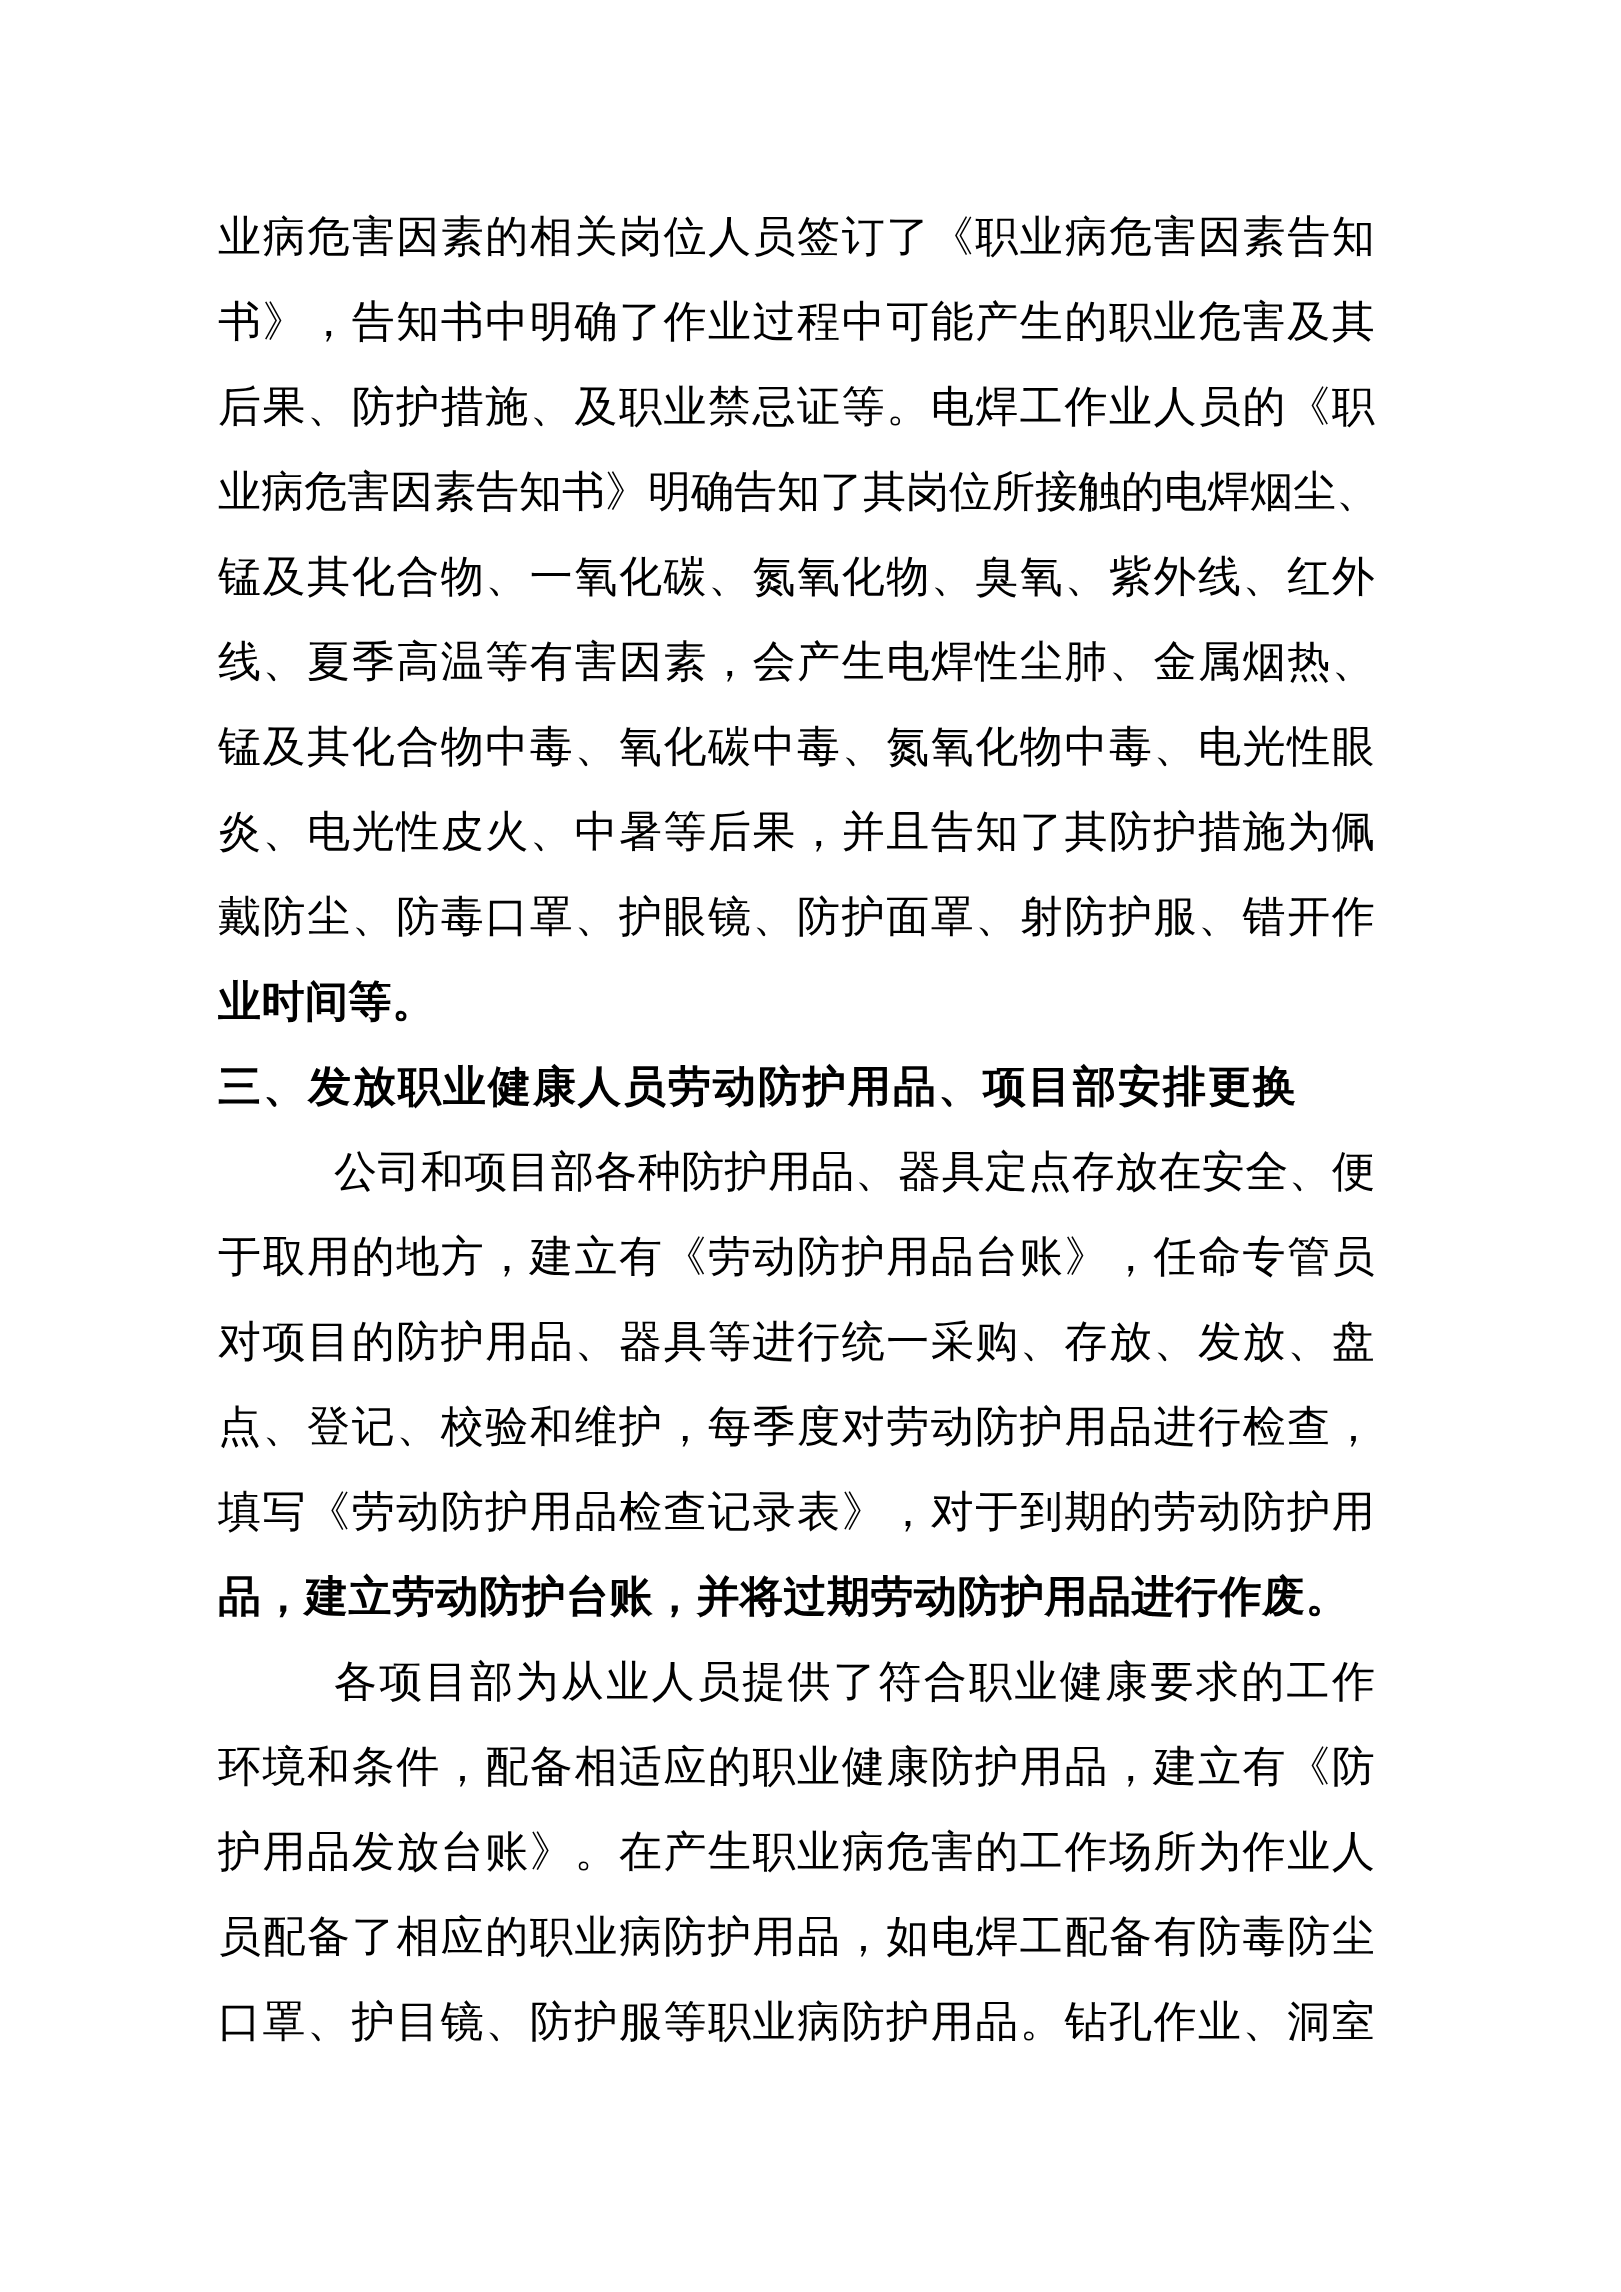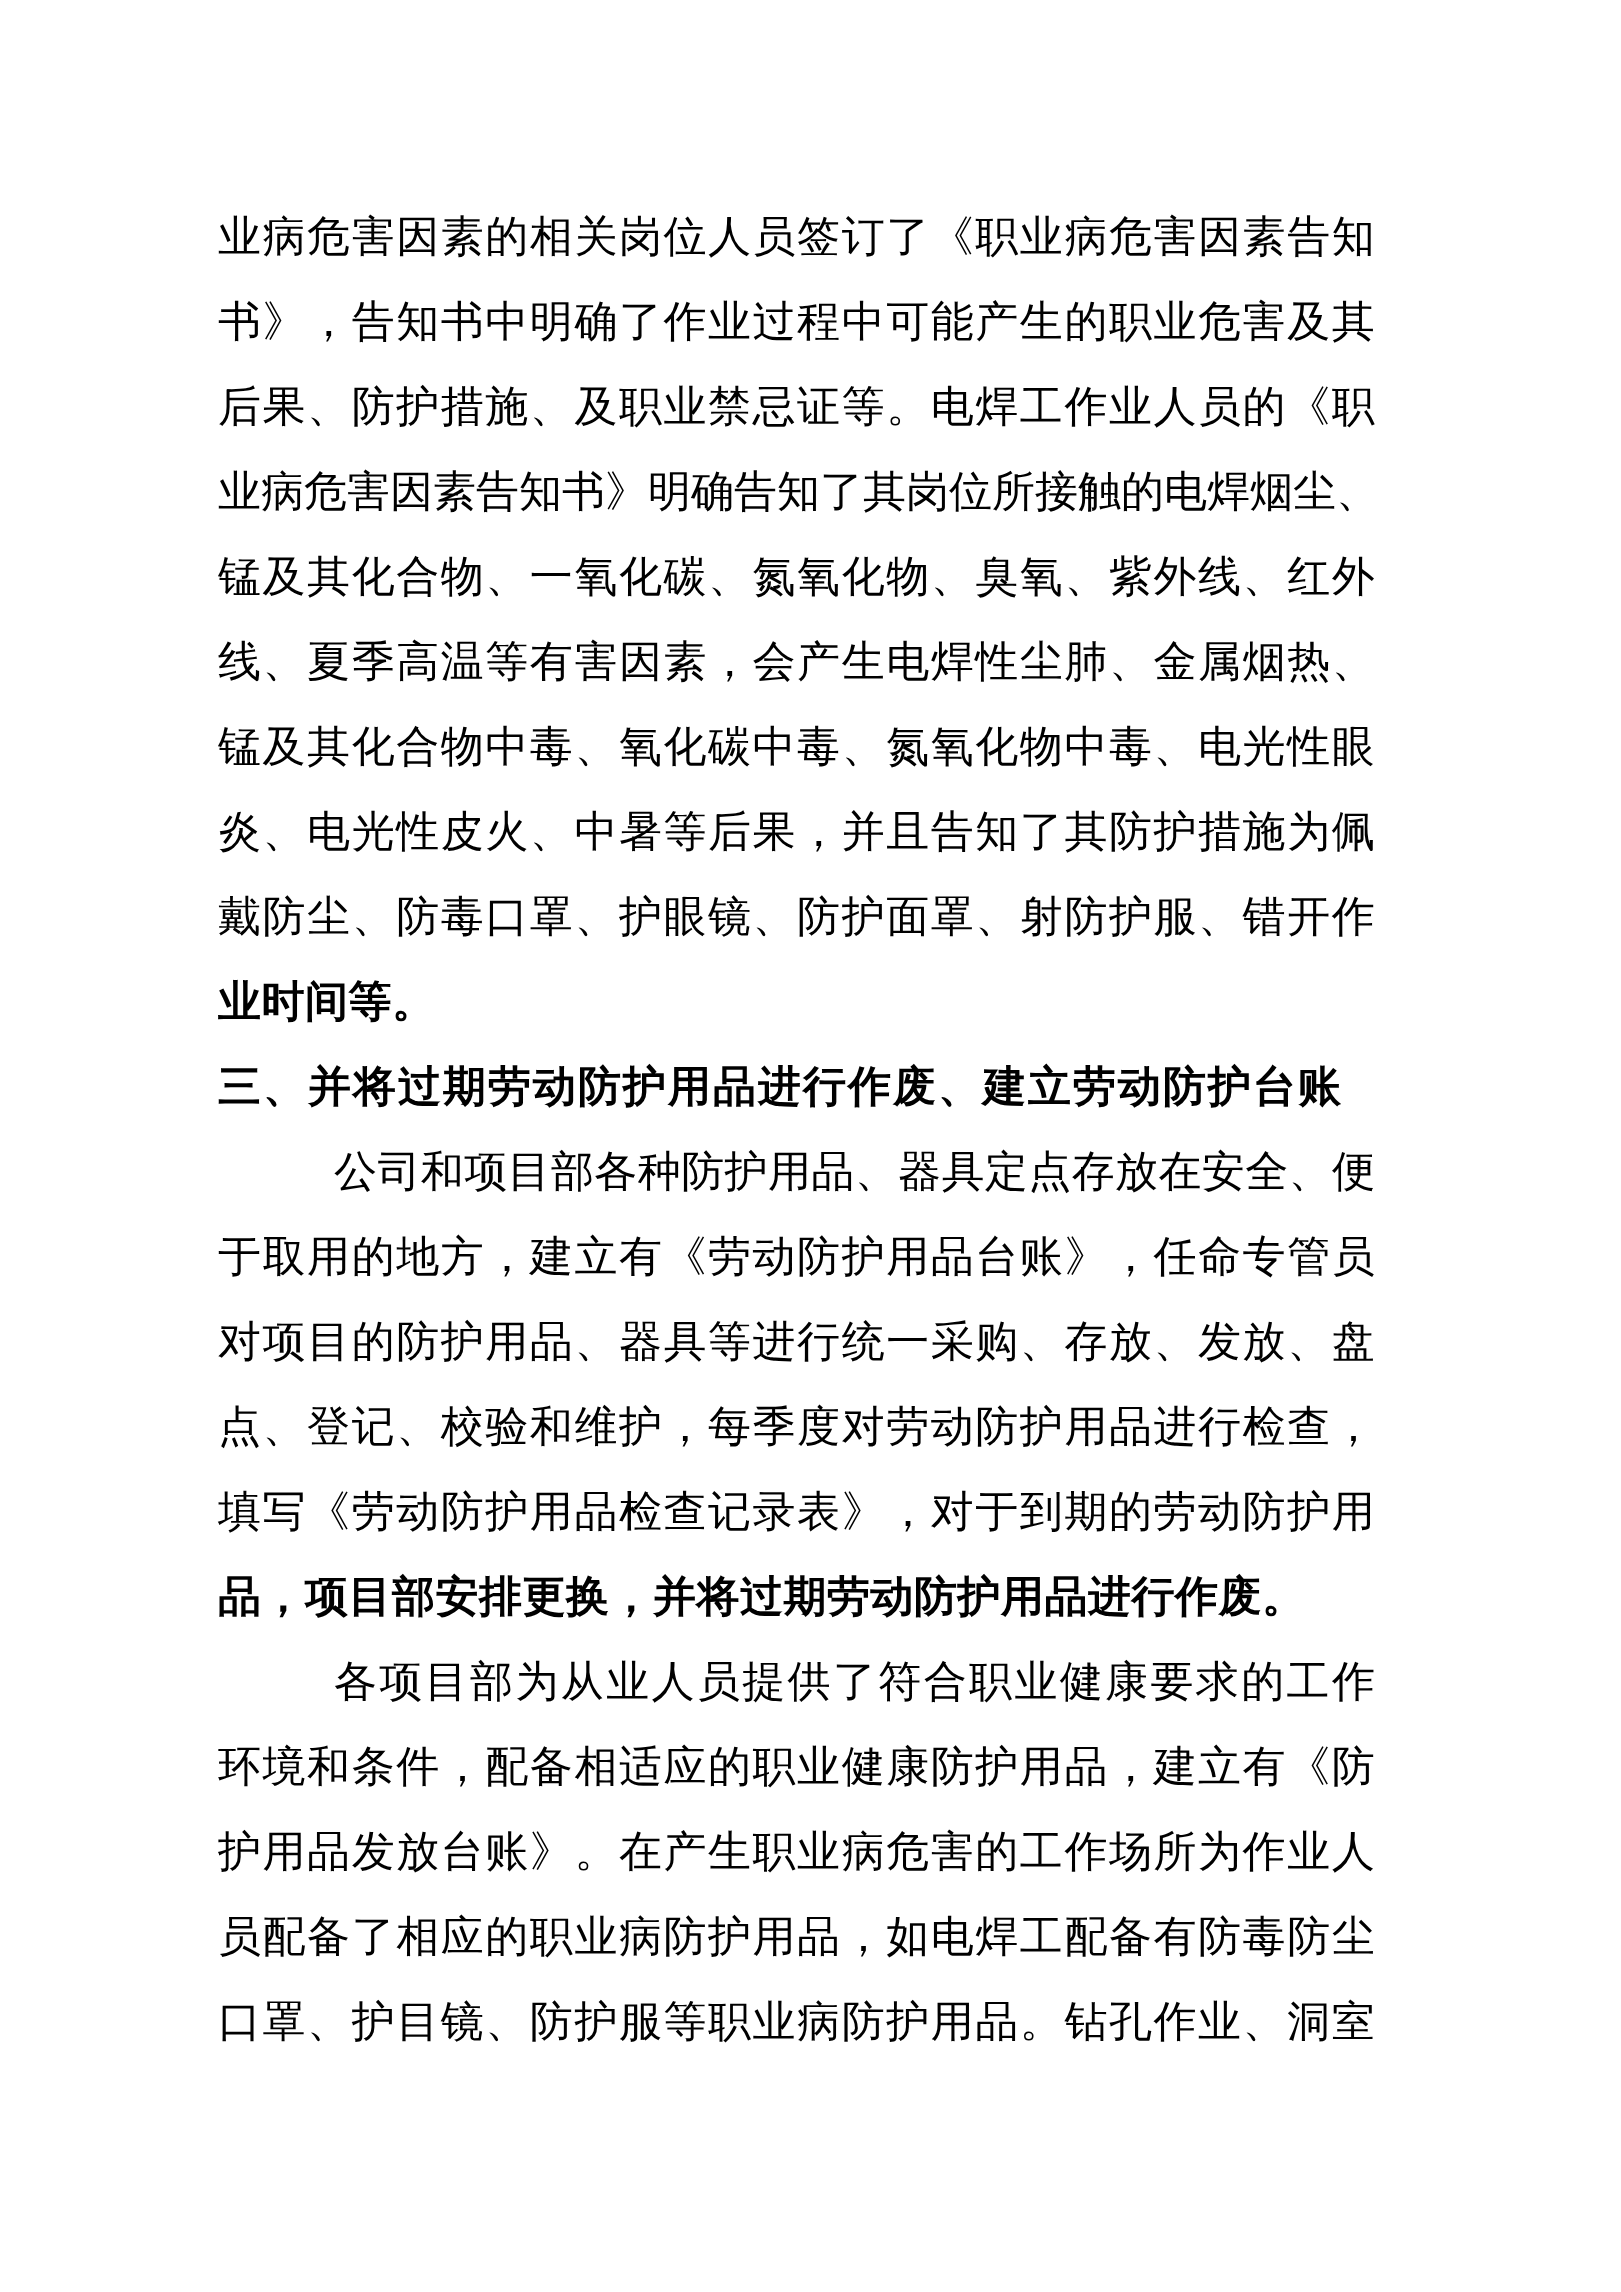--- a/index.html
+++ b/index.html
@@ -309,21 +309,21 @@
           <span>护</span>
           <span>服</span>
           <span>、</span>
           <span>错</span>
           <span>开</span>
           <span>作</span>
         </div>
       <div class="line last">业时间等。</div>
     </div>
 
-    <div class="line heading">三、并将过期劳动防护用品进行作废、建立劳动防护台账</div>
+    <div class="line heading">三、发放职业健康人员劳动防护用品、项目部安排更换</div>
 
     <div>
       <div class="line just indent">
           <span>公</span>
           <span>司</span>
           <span>和</span>
           <span>项</span>
           <span>目</span>
           <span>部</span>
           <span>各</span>
@@ -450,21 +450,21 @@
           <span>于</span>
           <span>到</span>
           <span>期</span>
           <span>的</span>
           <span>劳</span>
           <span>动</span>
           <span>防</span>
           <span>护</span>
           <span>用</span>
         </div>
-      <div class="line last">品，项目部安排更换，并将过期劳动防护用品进行作废。</div>
+      <div class="line last">品，建立劳动防护台账，并将过期劳动防护用品进行作废。</div>
     </div>
 
     <div>
       <div class="line just indent">
           <span>各</span>
           <span>项</span>
           <span>目</span>
           <span>部</span>
           <span>为</span>
           <span>从</span>

